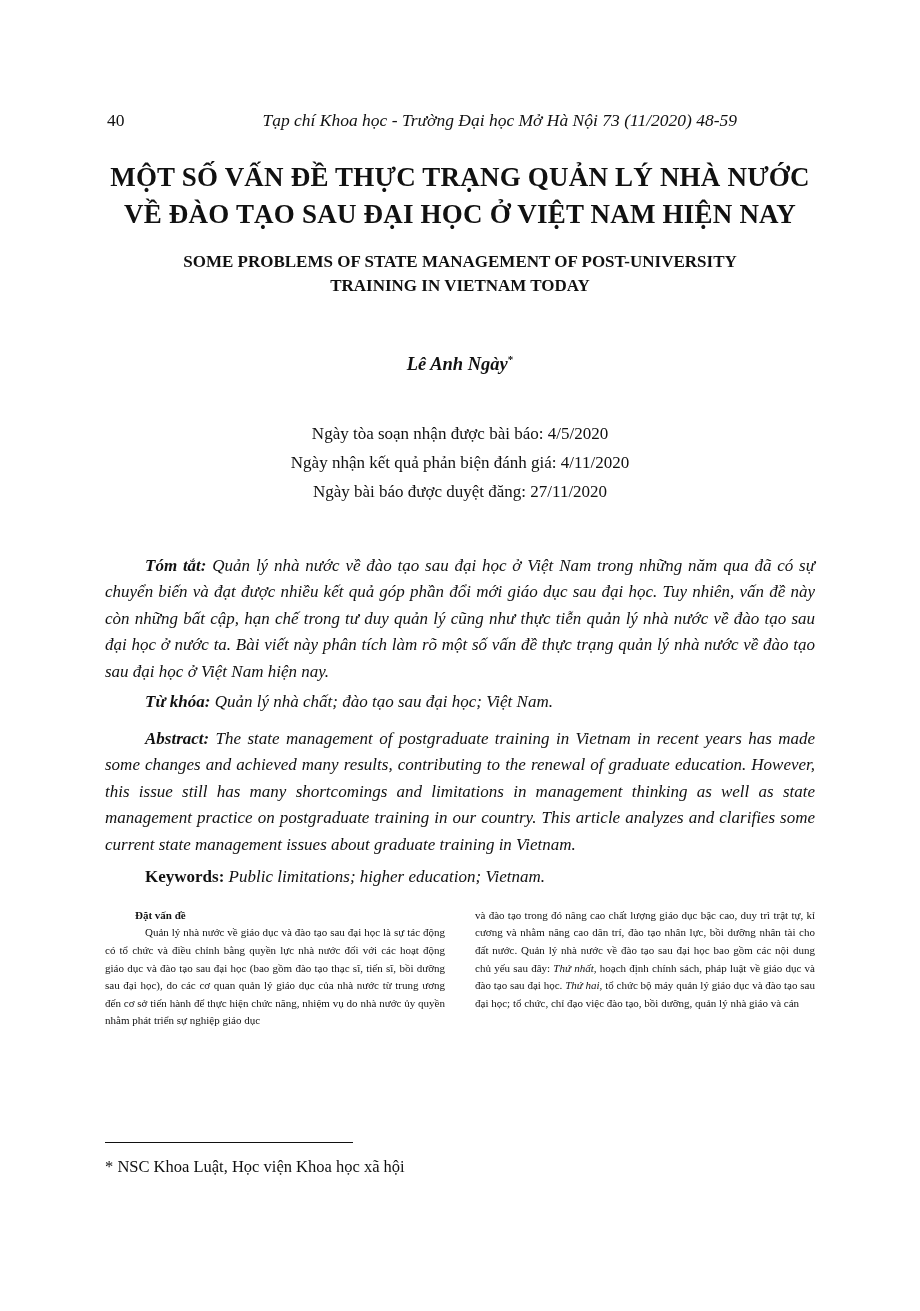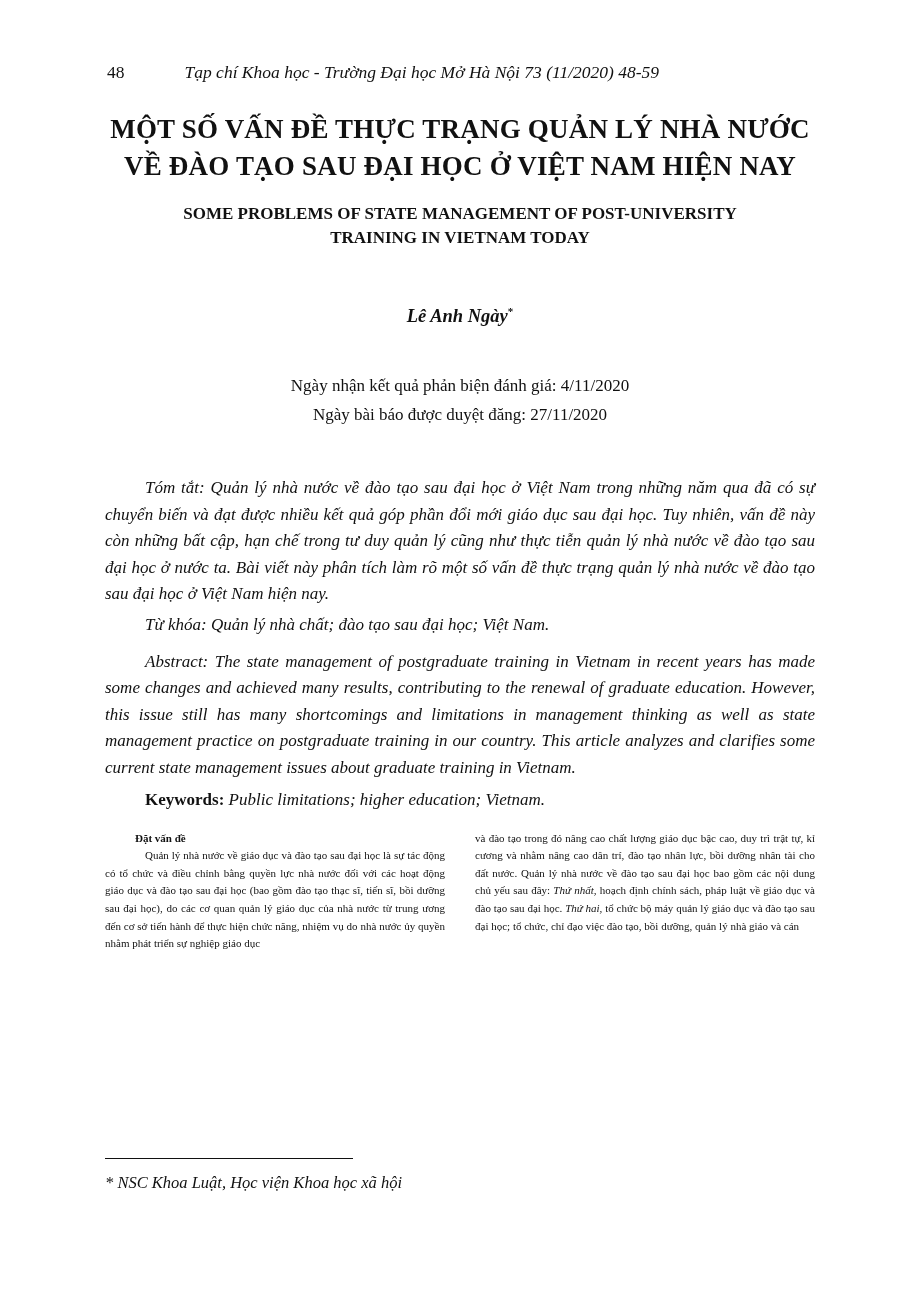--- a/index.html
+++ b/index.html
@@ -24,22 +24,24 @@
     align-items: baseline;
     font-size: 17.5px;
   }
   .page-number {
     font-style: normal;
     flex: 0 0 auto;
     padding-left: 2px;
   }
   .journal-line {
     flex: 1 1 auto;
+    text-align: center;
     font-style: italic;
     padding-left: 60px;
+    margin-top: 48px;
   }
 
   
   .title-vi {
     margin-top: 28px;
     text-align: center;
     font-weight: bold;
     font-size: 27px;
     line-height: 1.38;
     letter-spacing: 0.2px;
@@ -77,21 +79,21 @@
   .abstract-block {
     margin-top: 46px;
     font-size: 17px;
   }
   .para {
     text-align: justify;
     text-indent: 40px;
     line-height: 1.56;
   }
   .italic { font-style: italic; }
-  .bold-italic { font-weight: normal; font-style: italic; }
+  .bold-italic { font-weight: bold; font-style: italic; }
   .bold { font-weight: bold; }
   .keywords-para {
     text-align: left;
     text-indent: 40px;
     line-height: 1.56;
     margin-top: 4px;
   }
   .abstract-en { margin-top: 10px; }
   .keywords-en { margin-top: 6px; }
 
@@ -114,58 +116,58 @@
     text-align: justify;
     text-indent: 40px;
     line-height: 1.6;
   }
   .col-right .body-para { text-indent: 0; }
 
   
   .footnote {
     position: absolute;
     left: 105px;
-    bottom: 118px;
+    bottom: 134px;
     width: 420px;
-    font-style: italic;
   }
   .footnote-rule {
     width: 248px;
     border-top: 1.5px solid #111111;
     margin-bottom: 14px;
   }
   .footnote-text {
     font-size: 16.5px;
   }
 </style>
 </head>
 <body>
 
 <div class="page">
 
   <div class="header-row">
-    <span class="page-number">48</span>
+    <span class="page-number">40</span>
     <span class="journal-line">Tạp chí Khoa học - Trường Đại học Mở Hà Nội 73 (11/2020) 48-59</span>
   </div>
 
   <h1 class="title-vi">
     <span>MỘT SỐ VẤN ĐỀ THỰC TRẠNG QUẢN LÝ NHÀ NƯỚC</span><br>
     <span>VỀ ĐÀO TẠO SAU ĐẠI HỌC Ở VIỆT NAM HIỆN NAY</span>
   </h1>
 
   <h2 class="title-en">
     <span>SOME PROBLEMS OF STATE MANAGEMENT OF POST-UNIVERSITY</span><br>
     <span>TRAINING IN VIETNAM TODAY</span>
   </h2>
 
   <div class="author">
     <span>Lê Anh Ngày</span><sup>*</sup>
   </div>
 
   <div class="dates">
+    <div>Ngày tòa soạn nhận được bài báo: 4/5/2020</div>
     <div>Ngày nhận kết quả phản biện đánh giá: 4/11/2020</div>
     <div>Ngày bài báo được duyệt đăng: 27/11/2020</div>
   </div>
 
   <div class="abstract-block">
     <p class="para">
       <span class="bold-italic">Tóm tắt:</span><span class="italic"> Quản lý nhà nước về đào tạo sau đại học ở Việt Nam trong những năm qua đã có sự chuyển biến và đạt được nhiều kết quả góp phần đổi mới giáo dục sau đại học. Tuy nhiên, vấn đề này còn những bất cập, hạn chế trong tư duy quản lý cũng như thực tiễn quản lý nhà nước về đào tạo sau đại học ở nước ta. Bài viết này phân tích làm rõ một số vấn đề thực trạng quản lý nhà nước về đào tạo sau đại học ở Việt Nam hiện nay.</span>
     </p>
     <p class="keywords-para">
       <span class="bold-italic">Từ khóa:</span><span class="italic"> Quản lý nhà chất; đào tạo sau đại học; Việt Nam.</span>

